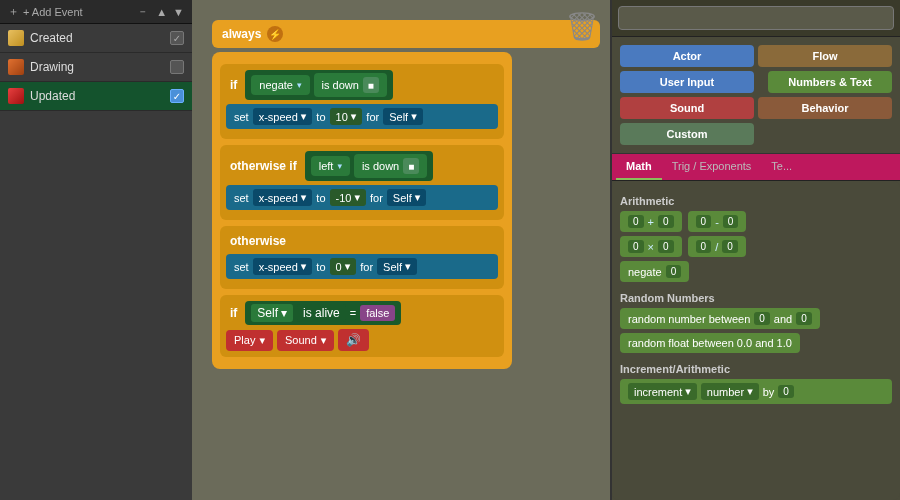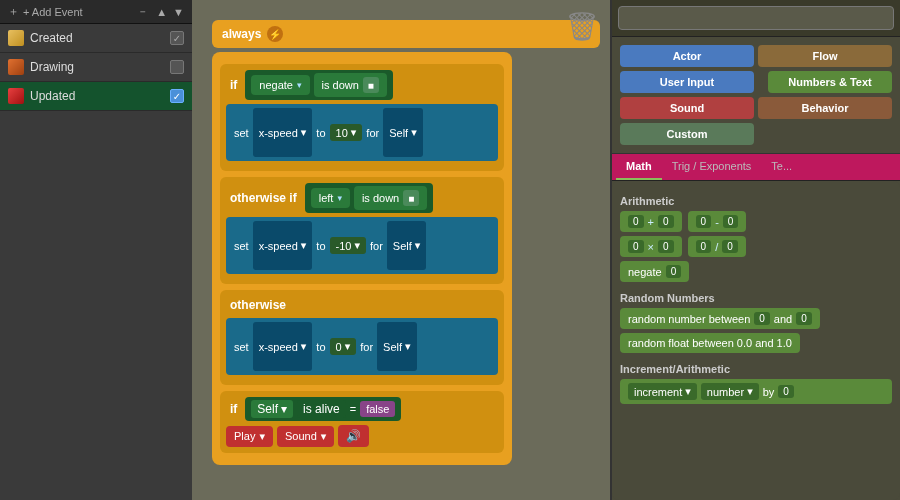--- a/index.html
+++ b/index.html
@@ -182,21 +182,21 @@
       background: #1a6a8a;
       border-radius: 4px;
       padding: 4px 8px;
       margin-bottom: 4px;
       color: white;
       font-size: 11px;
     }
     .set-dropdown {
       background: #0a4a6a;
       border-radius: 3px;
-      padding: 18px 6px;
+      padding: 2px 6px;
       color: white;
       display: inline-flex;
       align-items: center;
       gap: 3px;
       cursor: pointer;
     }
     .num-block {
       background: #2a5a2a;
       border-radius: 3px;
       padding: 2px 6px;

